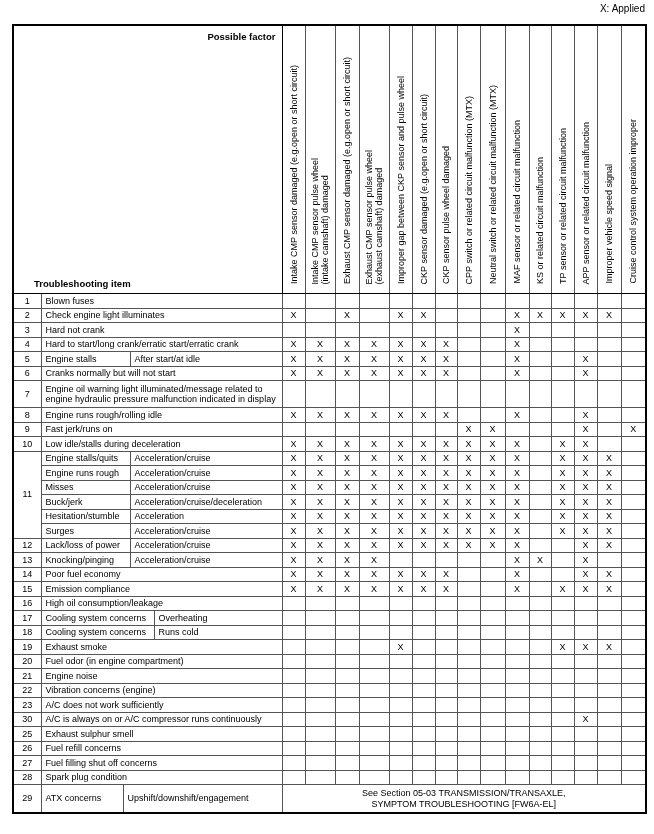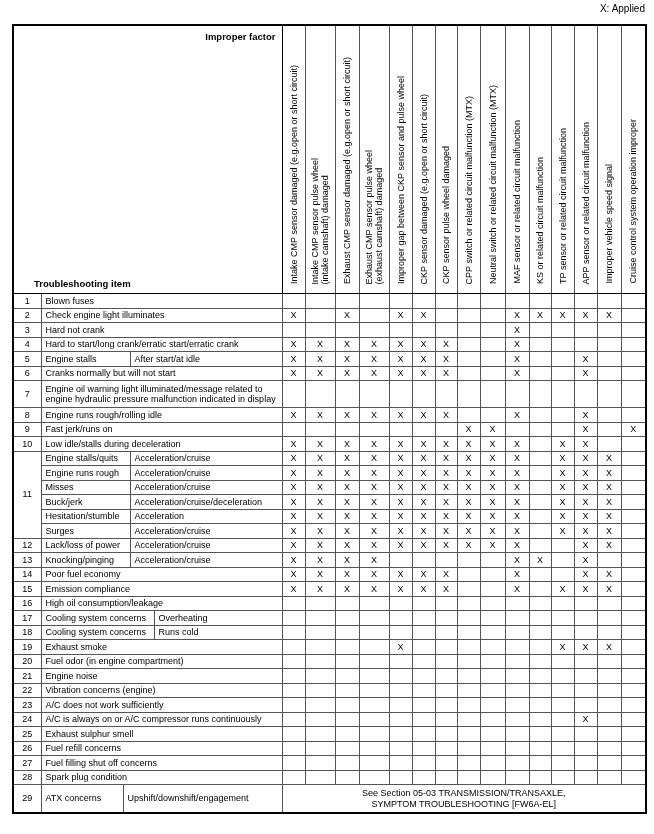--- a/index.html
+++ b/index.html
@@ -60,21 +60,21 @@
         <col style="width: 24px;">
         <col style="width: 22px;">
         <col style="width: 23px;">
         <col style="width: 23px;">
         <col style="width: 24px;">
         <col style="width: 25px;">
       </colgroup>
     <thead>
       <tr>
         <th class="corner" colspan="2">
-          <span class="pf">Improper factor</span>
+          <span class="pf">Possible factor</span>
           <span class="ti">Troubleshooting item</span>
         </th>
       <th class="fh"><span>Intake CMP sensor damaged (e.g.open or short circuit)</span></th>
           <th class="fh"><span>Intake CMP sensor pulse wheel
 (intake camshaft) damaged</span></th>
           <th class="fh"><span>Exhaust CMP sensor damaged (e.g.open or short circuit)</span></th>
           <th class="fh"><span>Exhaust CMP sensor pulse wheel
 (exhaust camshaft) damaged</span></th>
           <th class="fh"><span>Improper gap between CKP sensor and pulse wheel</span></th>
           <th class="fh"><span>CKP sensor damaged (e.g.open or short circuit)</span></th>
@@ -700,21 +700,21 @@
           <td class="m"></td>
           <td class="m"></td>
           <td class="m"></td>
           <td class="m"></td>
           <td class="m"></td>
           <td class="m"></td>
           <td class="m"></td>
           <td class="m"></td>
         </tr>
         <tr>
-          <td class="num">24</td>
+          <td class="num">30</td>
           <td class="item">
             <span class="plain">A/C is always on or A/C compressor runs continuously</span>
           </td>
           <td class="m"></td>
           <td class="m"></td>
           <td class="m"></td>
           <td class="m"></td>
           <td class="m"></td>
           <td class="m"></td>
           <td class="m"></td>

